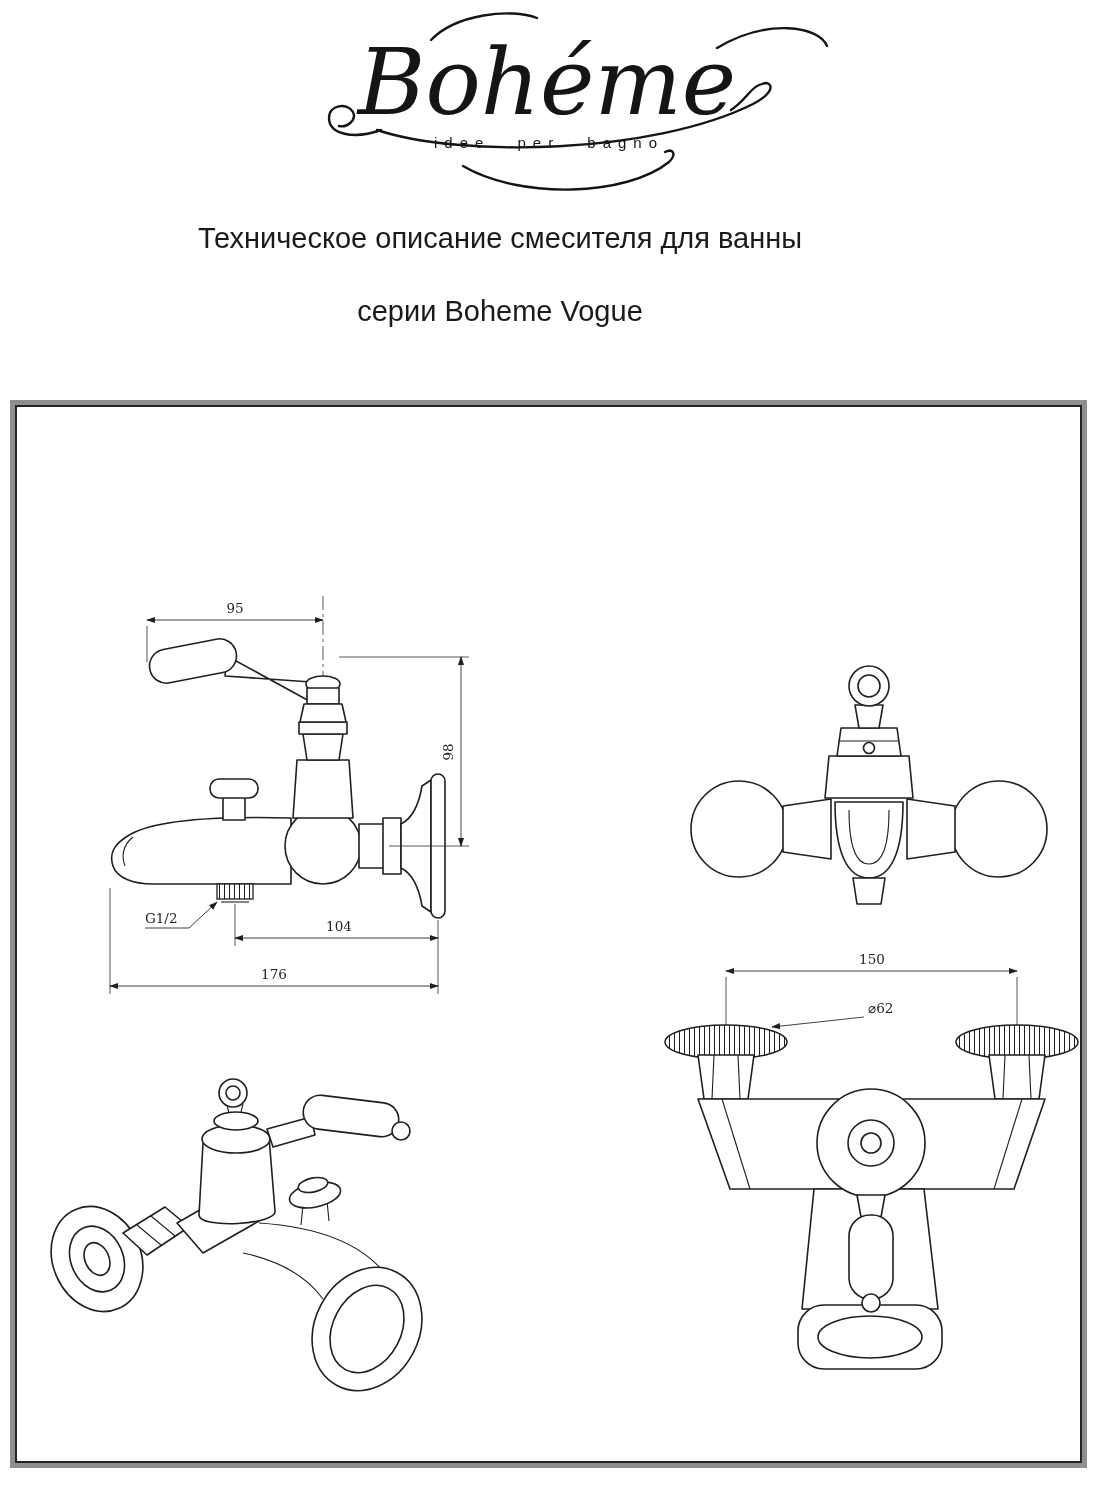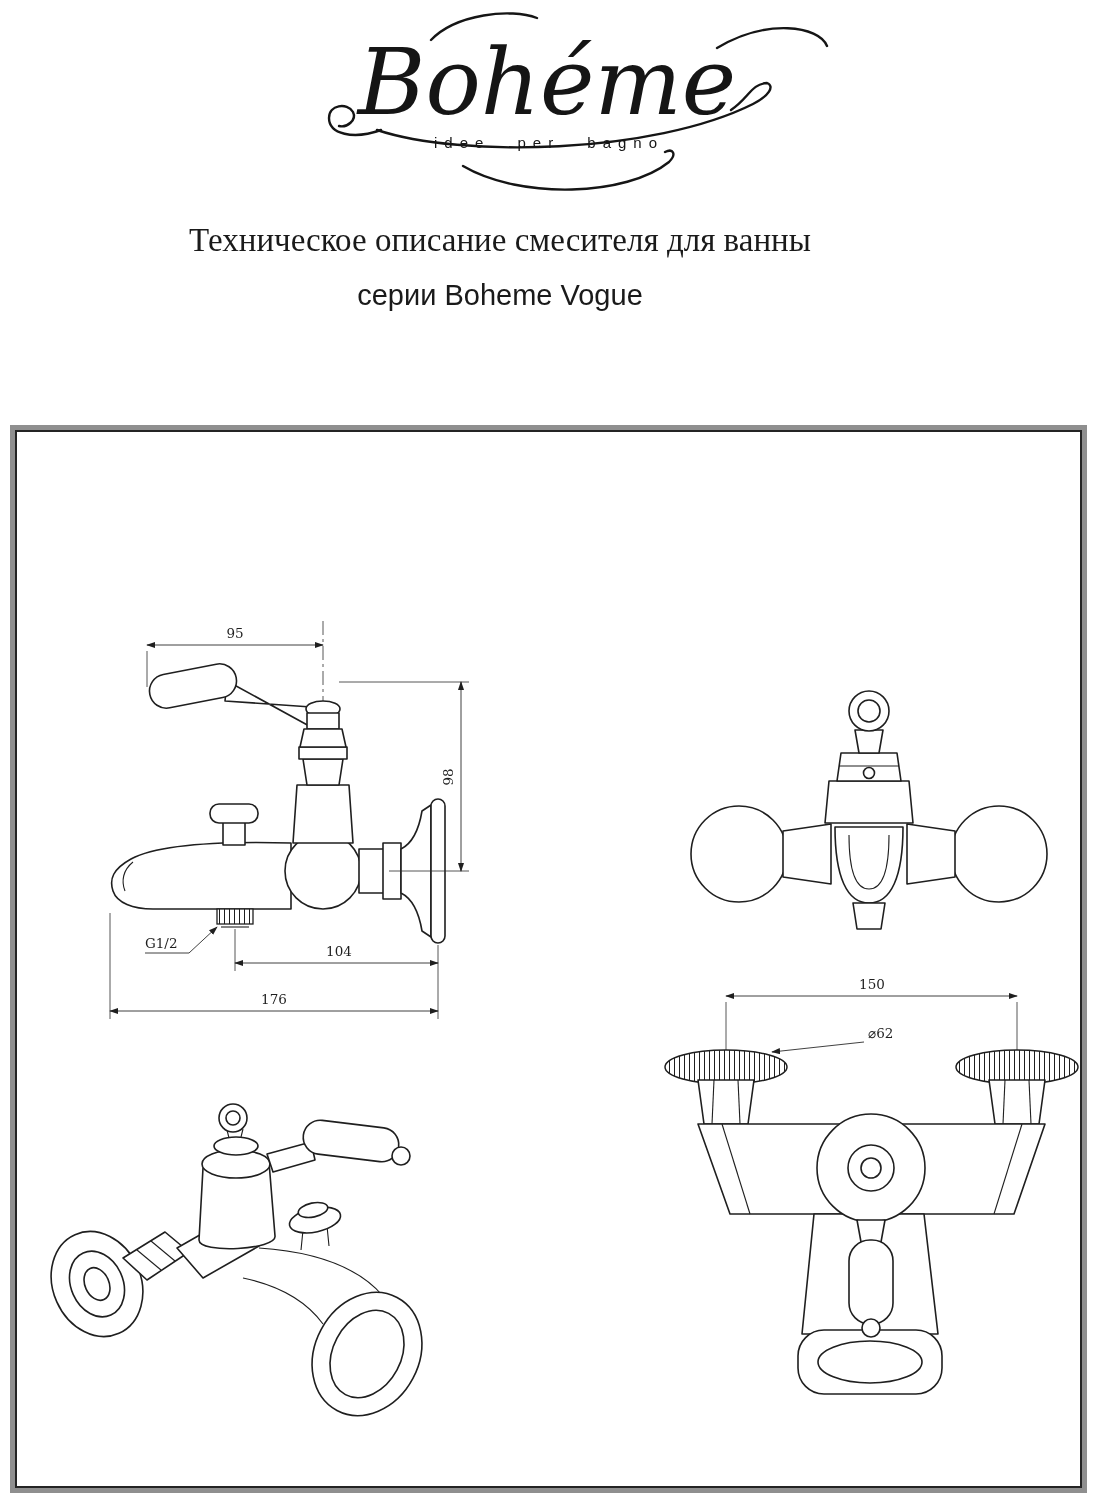--- a/index.html
+++ b/index.html
@@ -6,24 +6,24 @@
   body{width:1097px;height:1500px;position:relative;overflow:hidden;
        font-family:"Liberation Sans",sans-serif;color:#1a1a1a;}
 
   .logo-wrap{position:absolute;top:4px;left:12px;width:100%;display:flex;justify-content:center;}
   .logo-svg text{fill:#151515;}
   .brand-text{font-family:"DejaVu Serif",serif;font-style:italic;font-size:92px;}
   .tagline-text{font-family:"Liberation Sans",sans-serif;font-size:15px;letter-spacing:7px;word-spacing:16px;}
   .flourish{fill:none;stroke:#151515;stroke-width:2.4;stroke-linecap:round;}
 
   .title-block{position:absolute;top:222px;left:60px;width:880px;text-align:center;}
-  .title-line1{font-size:33px;margin-bottom:20px;font-family:Liberation Serif, serif;}
+  .title-line1{font-size:29px;margin-bottom:40px;}
   .title-line2{font-size:29px;}
 
-  .frame{position:absolute;left:10px;top:425px;width:1077px;height:1068px;
+  .frame{position:absolute;left:10px;top:400px;width:1077px;height:1068px;
          border:5px solid #8f8f8f;box-sizing:border-box;background:#fff;text-align:right;}
   .frame-inner{width:100%;height:100%;border:2px solid #242424;box-sizing:border-box;}
   .frame-inner svg{display:block;width:100%;height:100%;}
 
   
   .ln{fill:#ffffff;stroke:#1f1f1f;stroke-width:1.6;stroke-linejoin:round;}
   .lnt{fill:none;stroke:#1f1f1f;stroke-width:1.1;stroke-linejoin:round;}
   .dim-l{fill:none;stroke:#2b2b2b;stroke-width:0.9;}
   .ext{fill:none;stroke:#2b2b2b;stroke-width:0.8;}
   .cl{fill:none;stroke:#2b2b2b;stroke-width:0.8;stroke-dasharray:14 4 3 4;}

